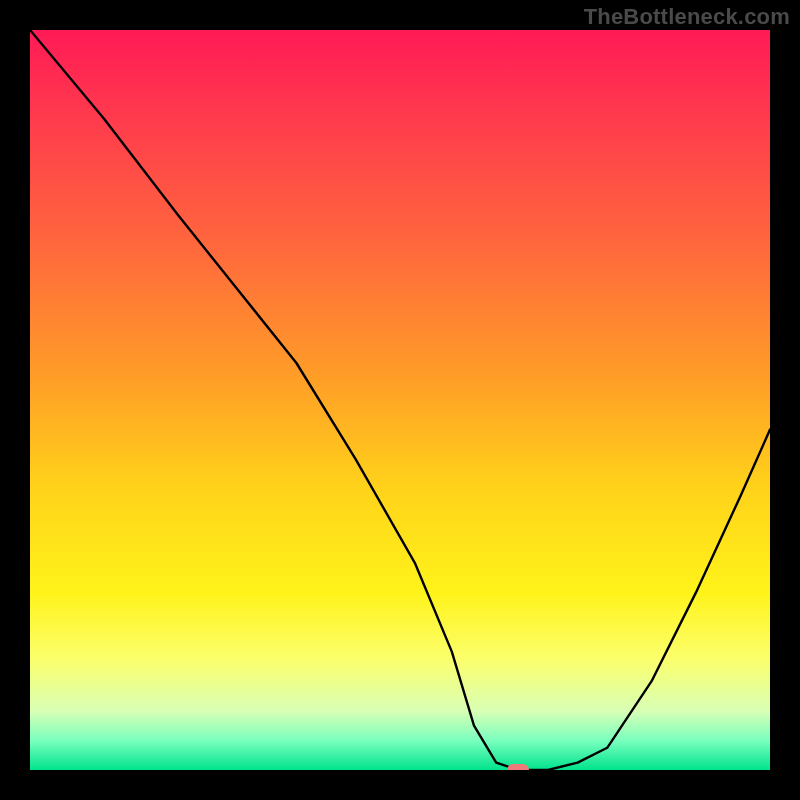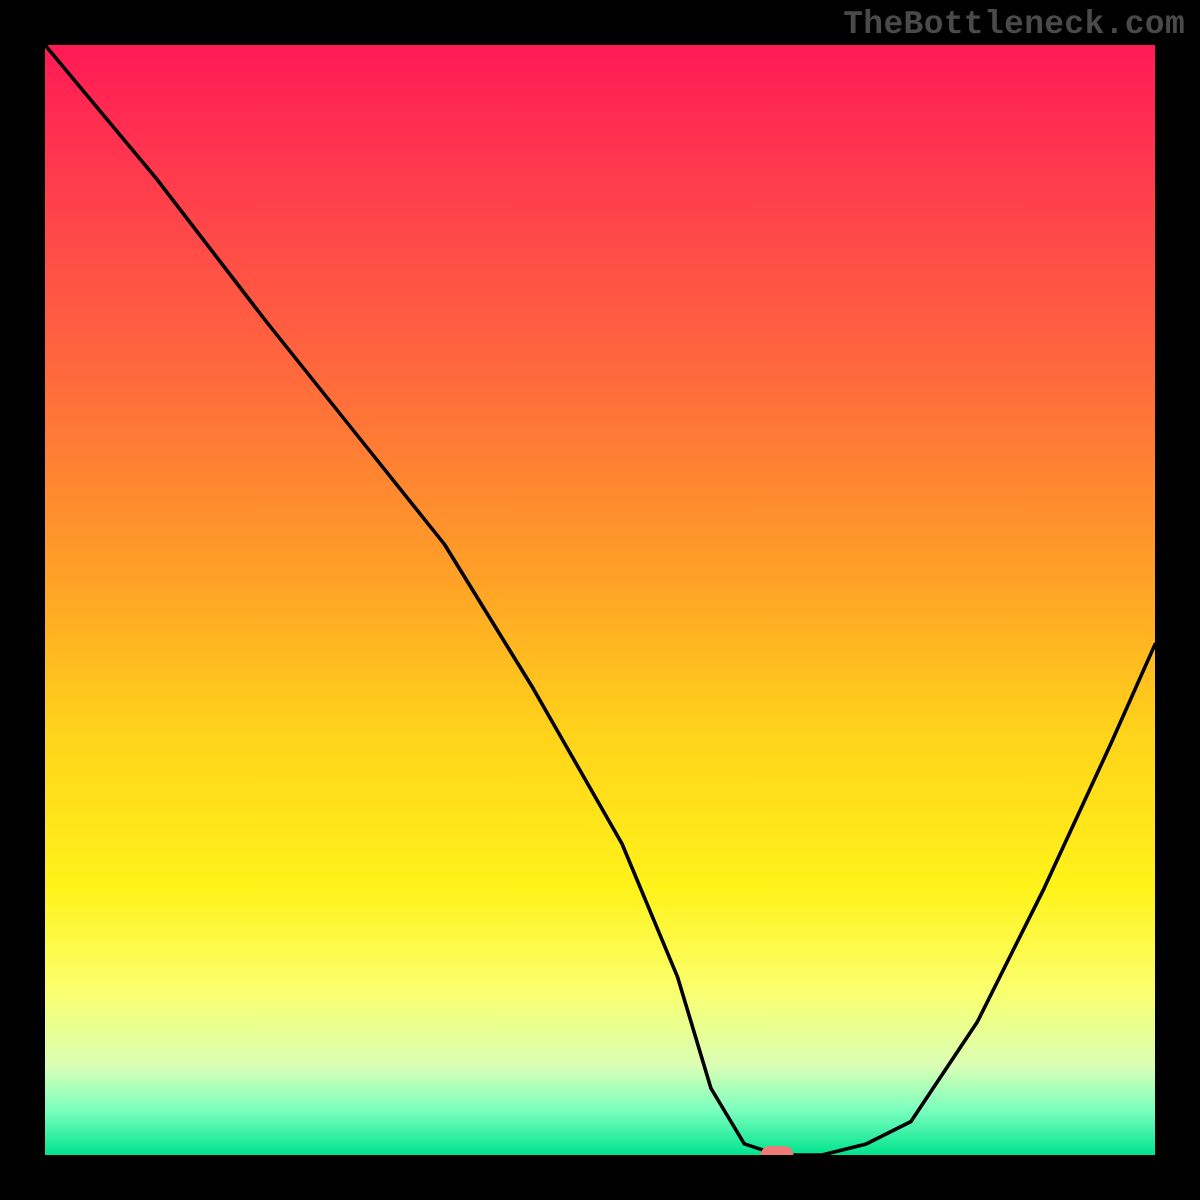--- a/index.html
+++ b/index.html
@@ -8,21 +8,20 @@
     width: 800px;
     height: 800px;
     background: #000;
     font-family: Arial, Helvetica, sans-serif;
     overflow: hidden;
   }
   .container {
     position: relative;
     width: 800px;
     height: 780px;
-    font-family: Liberation Mono, monospace;
   }
   .watermark {
     position: absolute;
     top: 4px;
     right: 10px;
     color: #4a4a4a;
     font-size: 22px;
     font-weight: 600;
     letter-spacing: 0.2px;
     z-index: 10;

